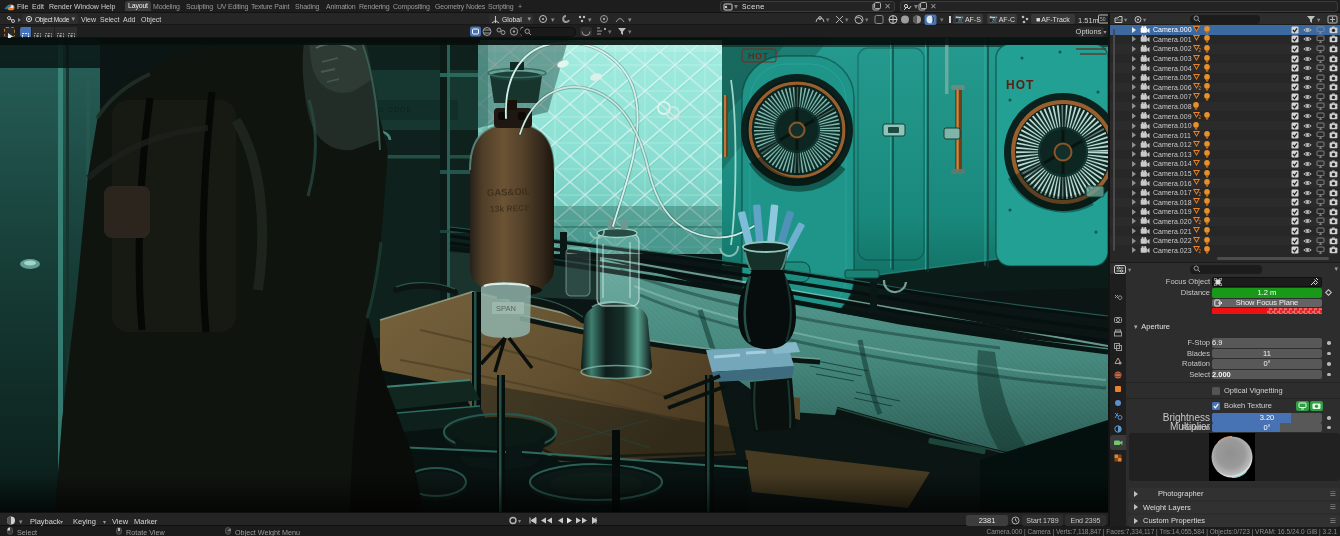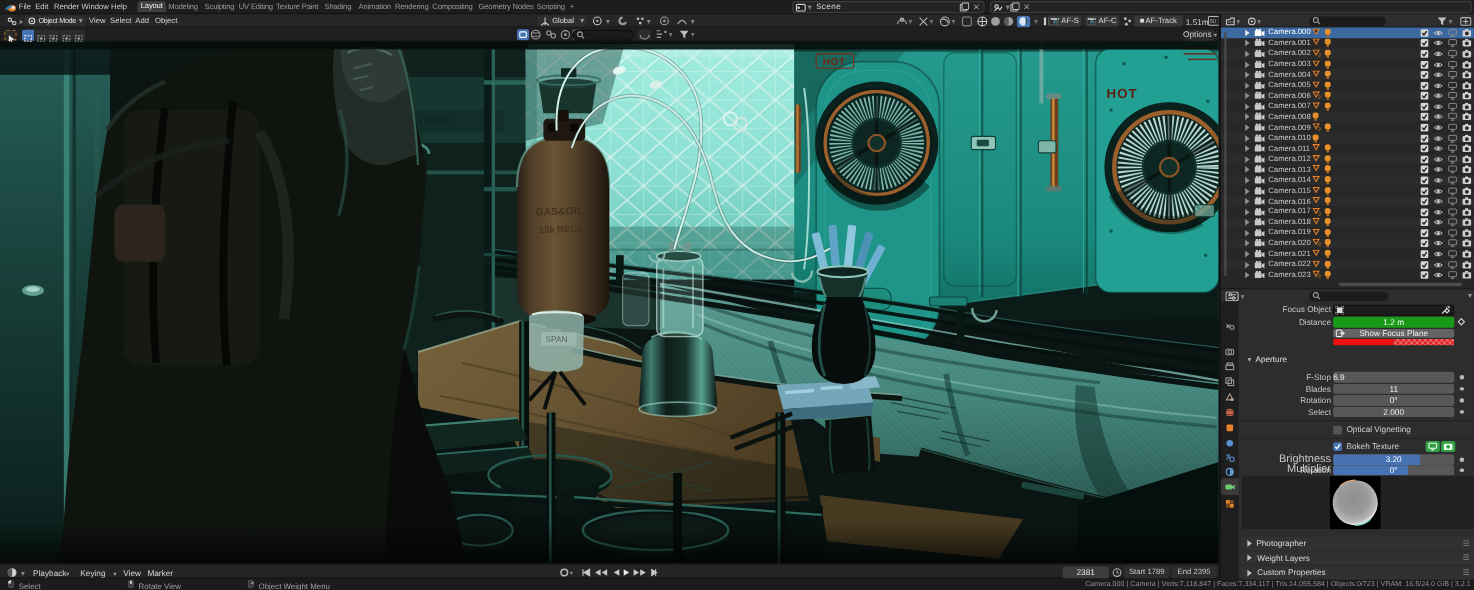--- a/index.html
+++ b/index.html
@@ -1514,21 +1514,21 @@
 <div class="abs row" style="left:102px;top:74.5px;width:110px;height:9.5px;background:#585858;border-radius:2px;justify-content:center;">
           <span style="font-size:7.5px;color:#f2f2f2;">11</span>
         </div>
 <div class="abs" style="left:217px;top:77.5px;width:3.5px;height:3.5px;border-radius:50%;background:#b8b8b8;"></div>
 <div class="abs" style="left:20px;top:85px;width:80px;height:9px;text-align:right;font-size:7.5px;color:#c8c8c8;line-height:9px;">Rotation</div>
 <div class="abs row" style="left:102px;top:85px;width:110px;height:9.5px;background:#585858;border-radius:2px;justify-content:center;">
           <span style="font-size:7.5px;color:#f2f2f2;">0°</span>
         </div>
 <div class="abs" style="left:217px;top:88px;width:3.5px;height:3.5px;border-radius:50%;background:#b8b8b8;"></div>
 <div class="abs" style="left:20px;top:95.5px;width:80px;height:9px;text-align:right;font-size:7.5px;color:#c8c8c8;line-height:9px;">Select</div>
-<div class="abs row" style="left:102px;top:95.5px;width:110px;height:9.5px;background:#585858;border-radius:2px;justify-content:center;">
+<div class="abs row" style="left:102px;top:95.5px;width:110px;height:9.5px;background:#585858;border-radius:2px;justify-content:flex-start;font-weight:bold;">
           <span style="font-size:7.5px;color:#f2f2f2;">2.000</span>
         </div>
 <div class="abs" style="left:217px;top:98.5px;width:3.5px;height:3.5px;border-radius:50%;background:#b8b8b8;"></div>
 <div class="abs" style="left:16px;top:108px;width:216px;height:1px;background:#242424;"></div>
 <div class="abs row" style="left:102px;top:112px;height:9px;">
           <span style="width:8px;height:8px;background:#545454;border-radius:1.5px;flex:none;"></span>
           <span style="font-size:7.5px;color:#d0d0d0;margin-left:4px;">Optical Vignetting</span>
         </div>
 <div class="abs" style="left:16px;top:124px;width:216px;height:1px;background:#242424;"></div>
 <div class="abs row" style="left:102px;top:127px;height:9px;">
@@ -1576,21 +1576,21 @@
               <stop offset="0.93" stop-color="#efefef"></stop>
               <stop offset="1" stop-color="#f8f8f8"></stop>
             </radialGradient>
           </defs>
           <circle cx="23" cy="24" r="20.5" fill="url(#bok)"></circle>
           <path d="M23,44.5 a20.5,20.5 0 0 0 14,-5.5" stroke="#7fd8d0" stroke-width="1.2" fill="none"></path>
           <path d="M23,3.5 a20.5,20.5 0 0 0 -14,5.5" stroke="#e8a070" stroke-width="1" fill="none"></path>
         </svg>
 <div class="abs row" style="left:18px;top:214px;width:212px;height:11.5px;background:#313131;border-radius:3px;">
           <span style="margin-left:6px;width:0;height:0;border-top:3px solid transparent;border-bottom:3px solid transparent;border-left:4.5px solid #c0c0c0;"></span>
-          <span style="font-size:7.5px;color:#dcdcdc;margin-left:4px;flex:1;">Photographer</span>
+          <span style="font-size:7.5px;color:#dcdcdc;margin-left:20px;flex:1;">Photographer</span>
           <span style="color:#8a8a8a;font-size:7px;margin-right:4px;">☰</span>
         </div>
 <div class="abs row" style="left:18px;top:227.5px;width:212px;height:11.5px;background:#313131;border-radius:3px;">
           <span style="margin-left:6px;width:0;height:0;border-top:3px solid transparent;border-bottom:3px solid transparent;border-left:4.5px solid #c0c0c0;"></span>
           <span style="font-size:7.5px;color:#dcdcdc;margin-left:5px;flex:1;">Weight Layers</span>
           <span style="color:#8a8a8a;font-size:7px;margin-right:4px;">☰</span>
         </div>
 <div class="abs row" style="left:18px;top:241px;width:212px;height:11.5px;background:#313131;border-radius:3px;">
           <span style="margin-left:6px;width:0;height:0;border-top:3px solid transparent;border-bottom:3px solid transparent;border-left:4.5px solid #c0c0c0;"></span>
           <span style="font-size:7.5px;color:#dcdcdc;margin-left:5px;flex:1;">Custom Properties</span>

